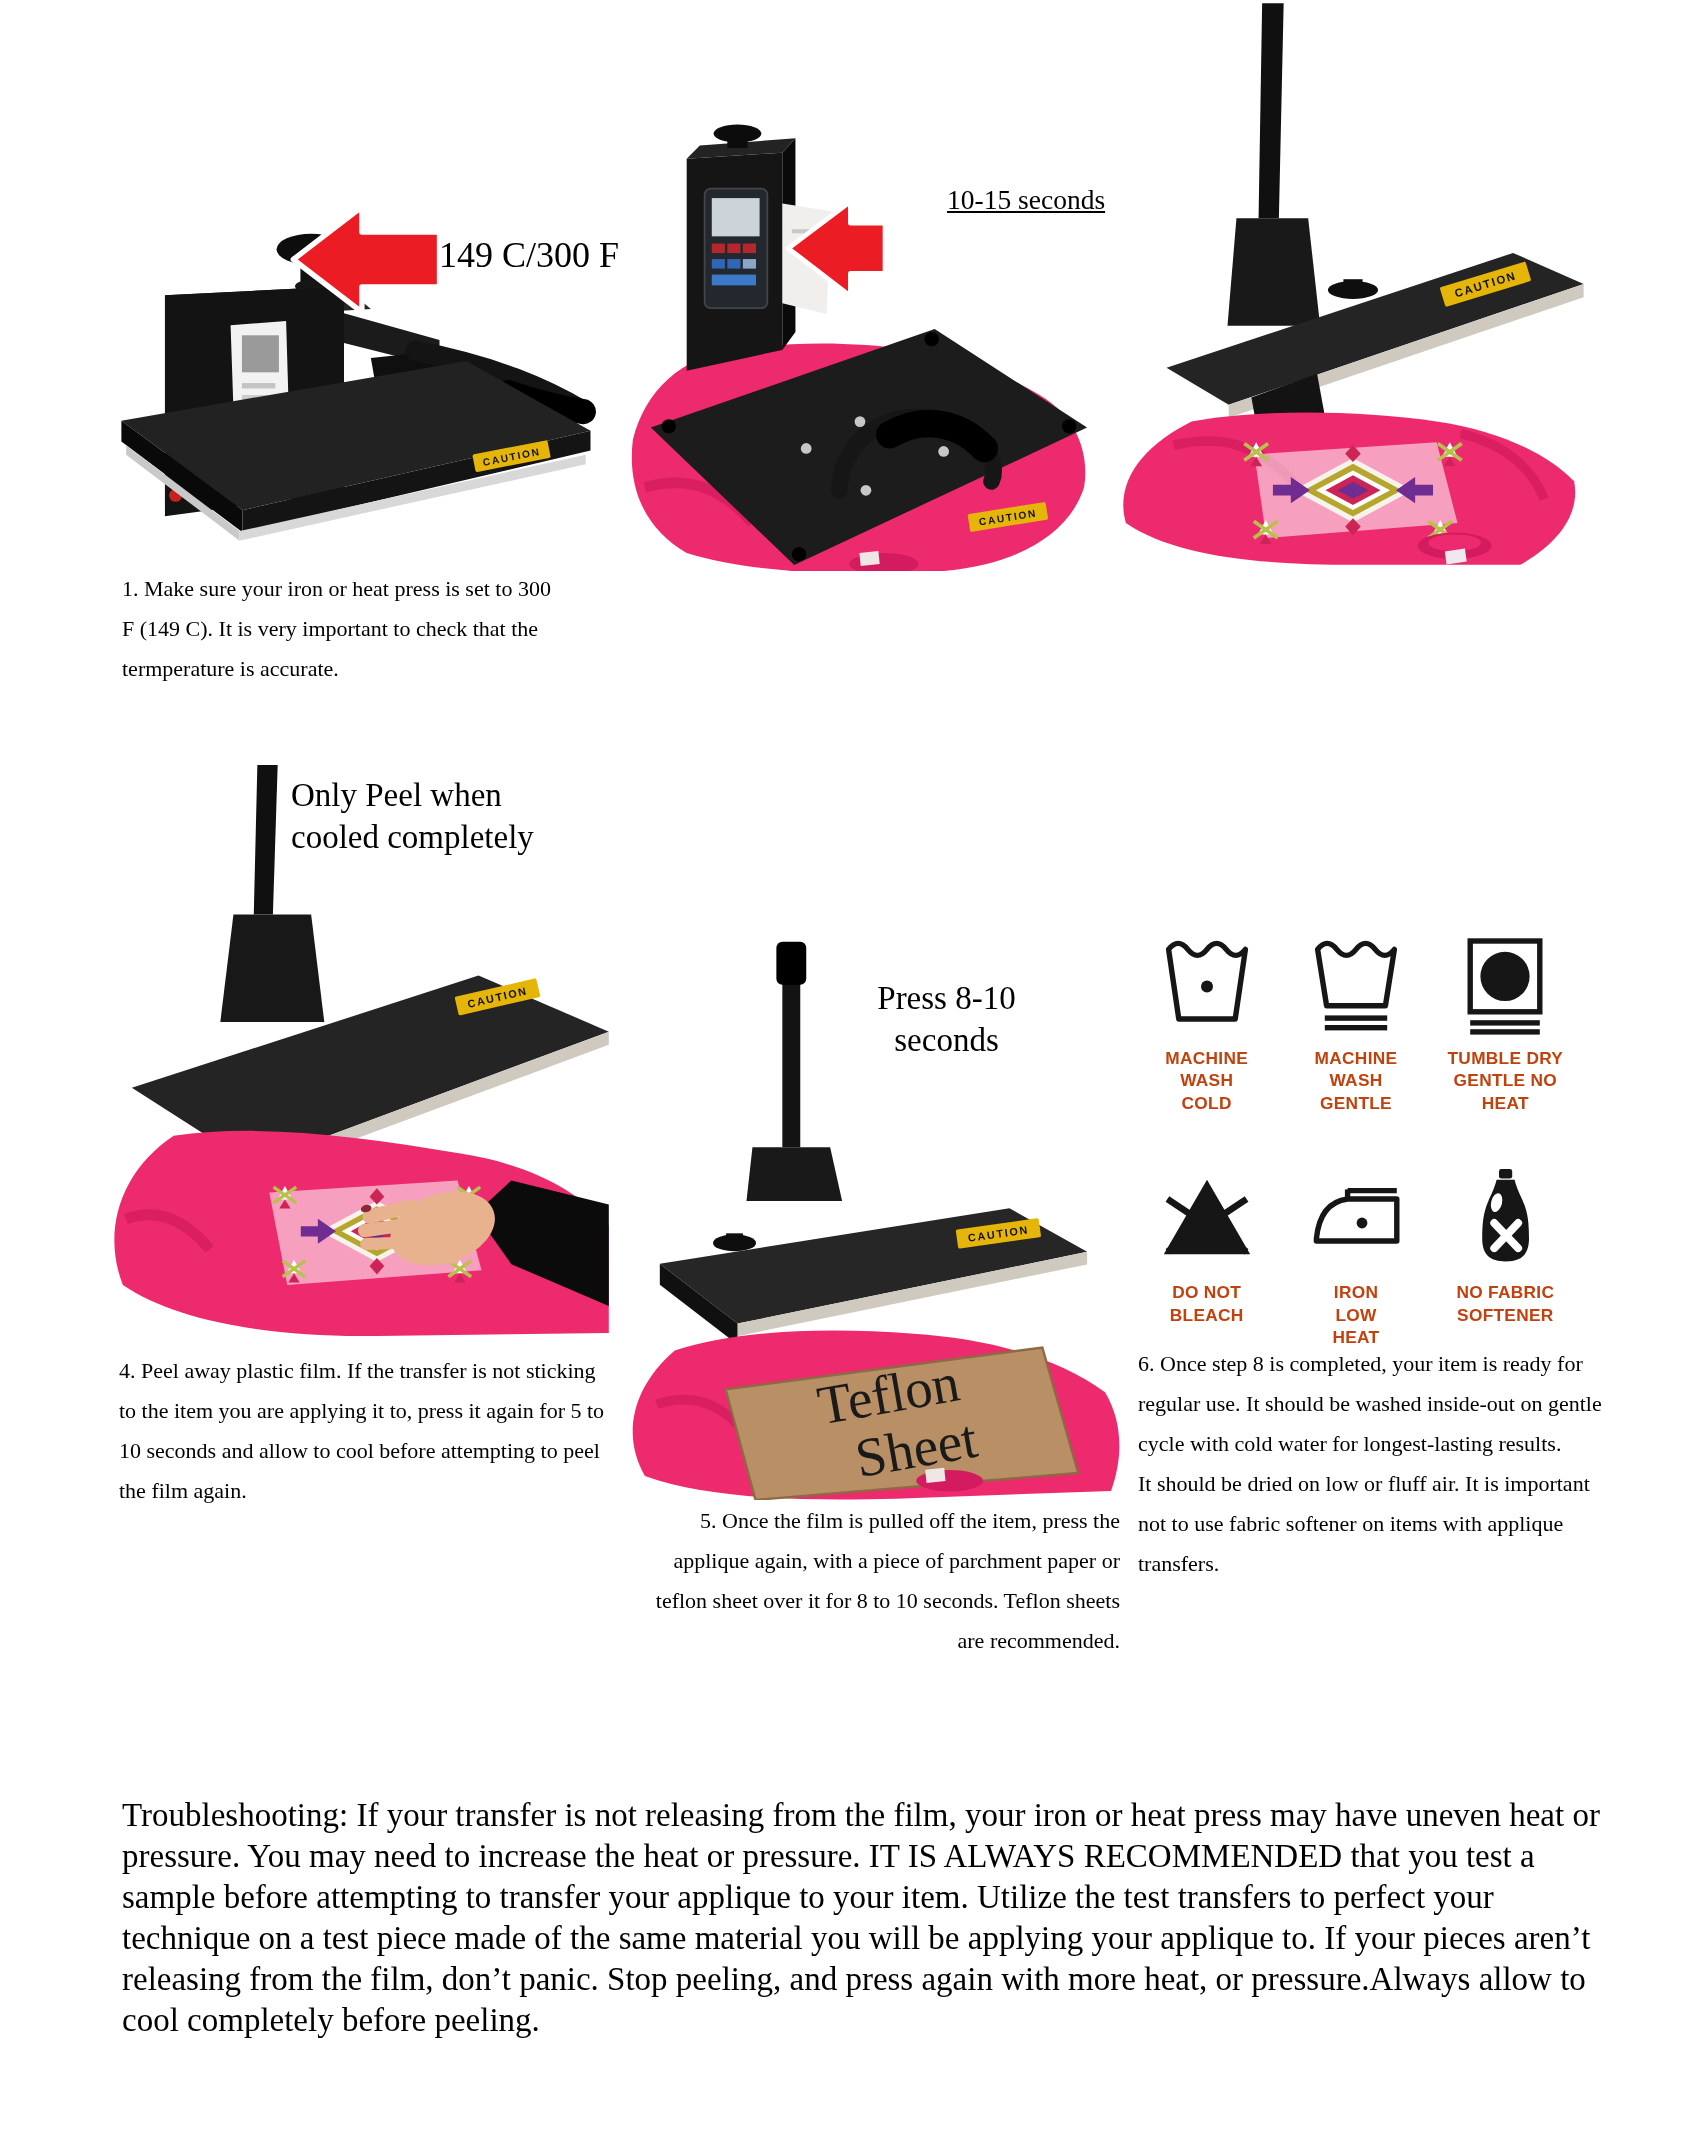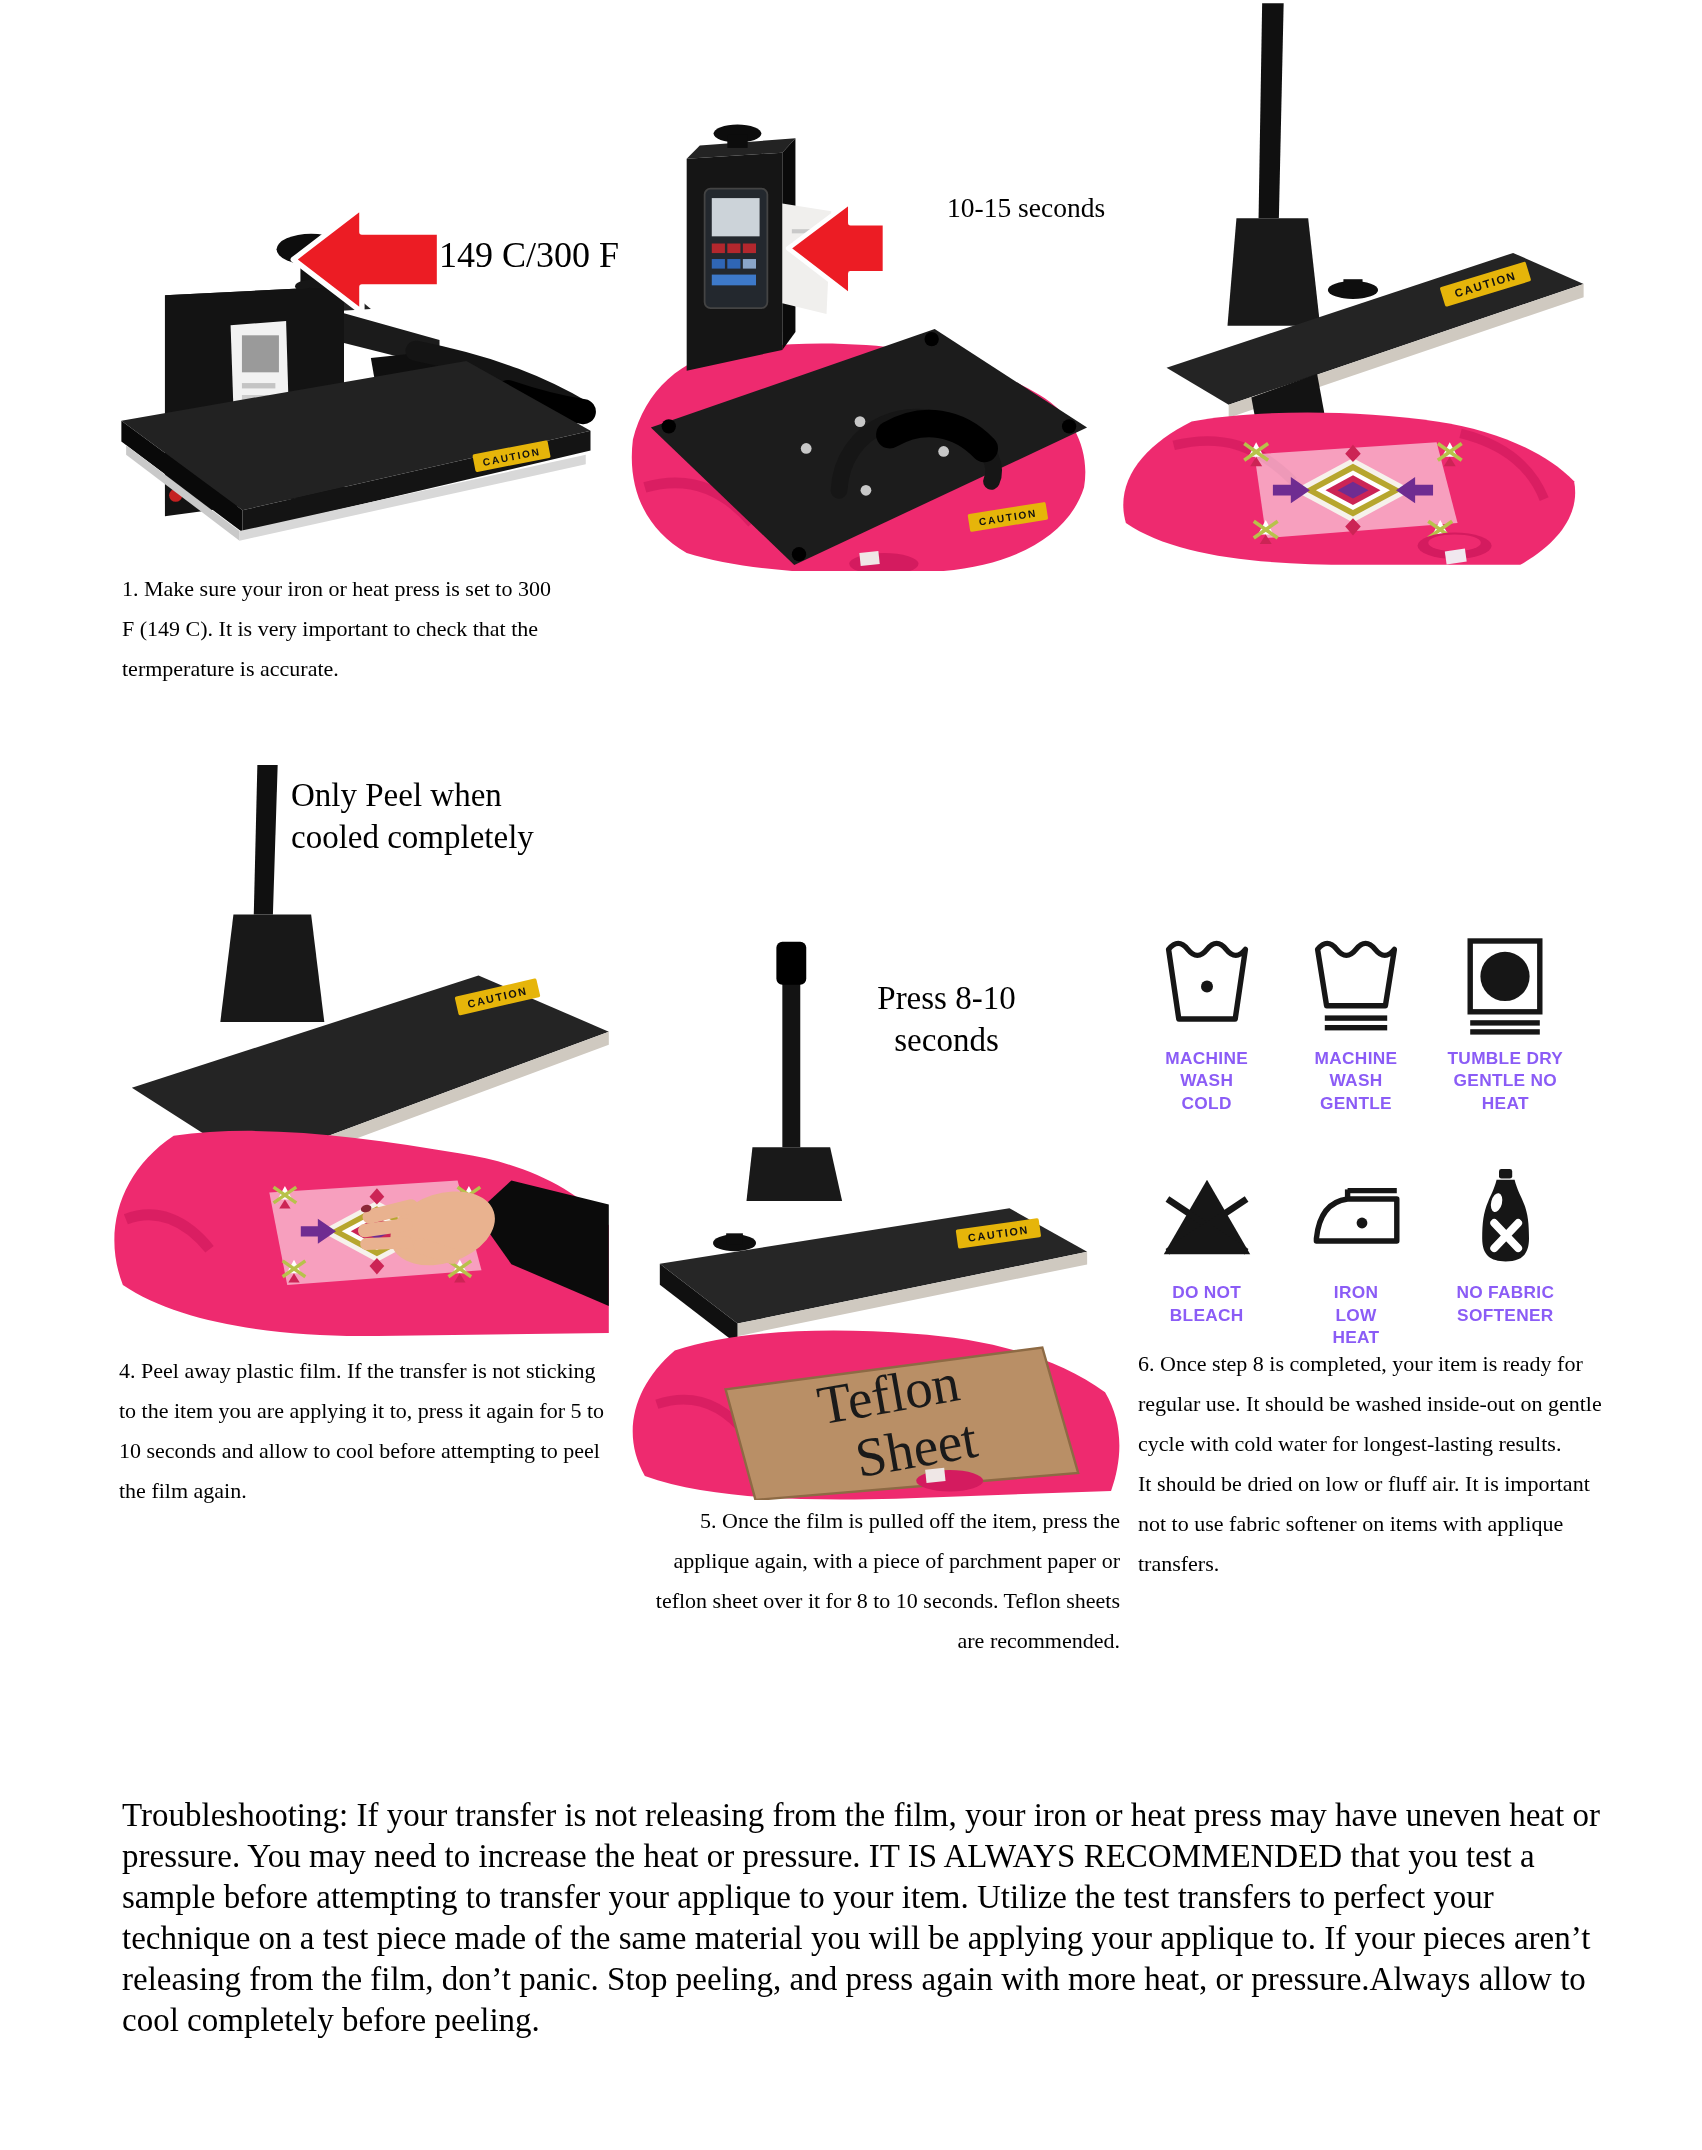--- a/index.html
+++ b/index.html
@@ -8,21 +8,21 @@
   figure{margin:0;}
   .fig{position:absolute;}
   .fig svg{display:block;width:100%;height:100%;}
   .step{position:absolute;margin:0;font-size:22px;line-height:40px;white-space:pre-line;}
   .annotation{position:absolute;white-space:pre-line;}
   .trouble{position:absolute;margin:0;font-size:33px;line-height:41px;}
   .care-grid{position:absolute;display:grid;grid-template-columns:repeat(3,1fr);column-gap:24px;row-gap:48px;}
   .care-cell{display:flex;flex-direction:column;align-items:center;}
   .care-icon{width:96px;height:108px;}
   .care-label{margin-top:9.6px;font-family:"Liberation Sans","DejaVu Sans",sans-serif;font-weight:bold;
-              font-size:17.3px;line-height:1.32;letter-spacing:0.3px;text-align:center;white-space:pre-line;color:#8b5cf6;}
+              font-size:17.3px;line-height:1.32;letter-spacing:0.3px;text-align:center;white-space:pre-line;color:#c2410c;}
   .caution-txt{font-family:"Liberation Sans","DejaVu Sans",sans-serif;font-weight:bold;letter-spacing:3px;fill:#111;}
 </style>
 </head>
 <body>
 
 <div class="page">
 
   <svg width="0" height="0" style="position:absolute">
     <defs>
       <g id="aztec">
@@ -219,21 +219,21 @@
           <text x="0" y="-12" text-anchor="middle" font-size="92" fill="#1a1a1a" font-family="Liberation Serif, DejaVu Serif, serif">Teflon</text>
           <text x="30" y="86" text-anchor="middle" font-size="92" fill="#1a1a1a" font-family="Liberation Serif, DejaVu Serif, serif">Sheet</text>
         </g>
       </g>
       <ellipse cx="560" cy="918" rx="56" ry="18" fill="#d41b5f"></ellipse>
       <rect x="520" y="898" width="32" height="22" fill="#efe7e6" transform="rotate(-6 536 909)"></rect>
     </svg>
   </figure>
 
   <div class="annotation" style="left:439px;top:234px;font-size:36px;">149 C/300 F</div>
-  <div class="annotation" style="left:947px;top:192px;font-size:27.5px;">10-15 seconds</div>
+  <div class="annotation" style="left:947px;top:184px;font-size:27.5px;text-decoration:underline;">10-15 seconds</div>
   <div class="annotation" style="left:291px;top:774px;font-size:33px;line-height:1.28;">Only Peel when
 cooled completely</div>
   <div class="annotation" style="left:830px;top:977px;width:233px;font-size:33px;line-height:1.28;text-align:center;">Press 8-10
 seconds</div>
 
   <p class="step" style="left:122px;top:569px;width:445px;">1. Make sure your iron or heat press is set to 300 F (149 C). It is very important to check that the termperature is accurate.</p>
   <p class="step" style="left:119px;top:1351px;width:487px;">4. Peel away plastic film. If the transfer is not sticking to the item you are applying it to, press  it again for 5 to 10 seconds and allow to cool before attempting to peel the film again.</p>
   <p class="step" style="left:642px;top:1501px;width:478px;text-align:right;">5. Once the film is pulled off the item, press the applique again, with a piece of parchment paper or teflon sheet over it for 8 to 10 seconds. Teflon sheets are recommended.</p>
   <p class="step" style="left:1138px;top:1344px;width:466px;">6. Once step 8 is completed, your item is ready for regular use. It should be washed inside-out on gentle cycle with cold water for longest-lasting results.
 It should be dried on low or fluff air. It is important not to use fabric softener on items with applique transfers.</p>

